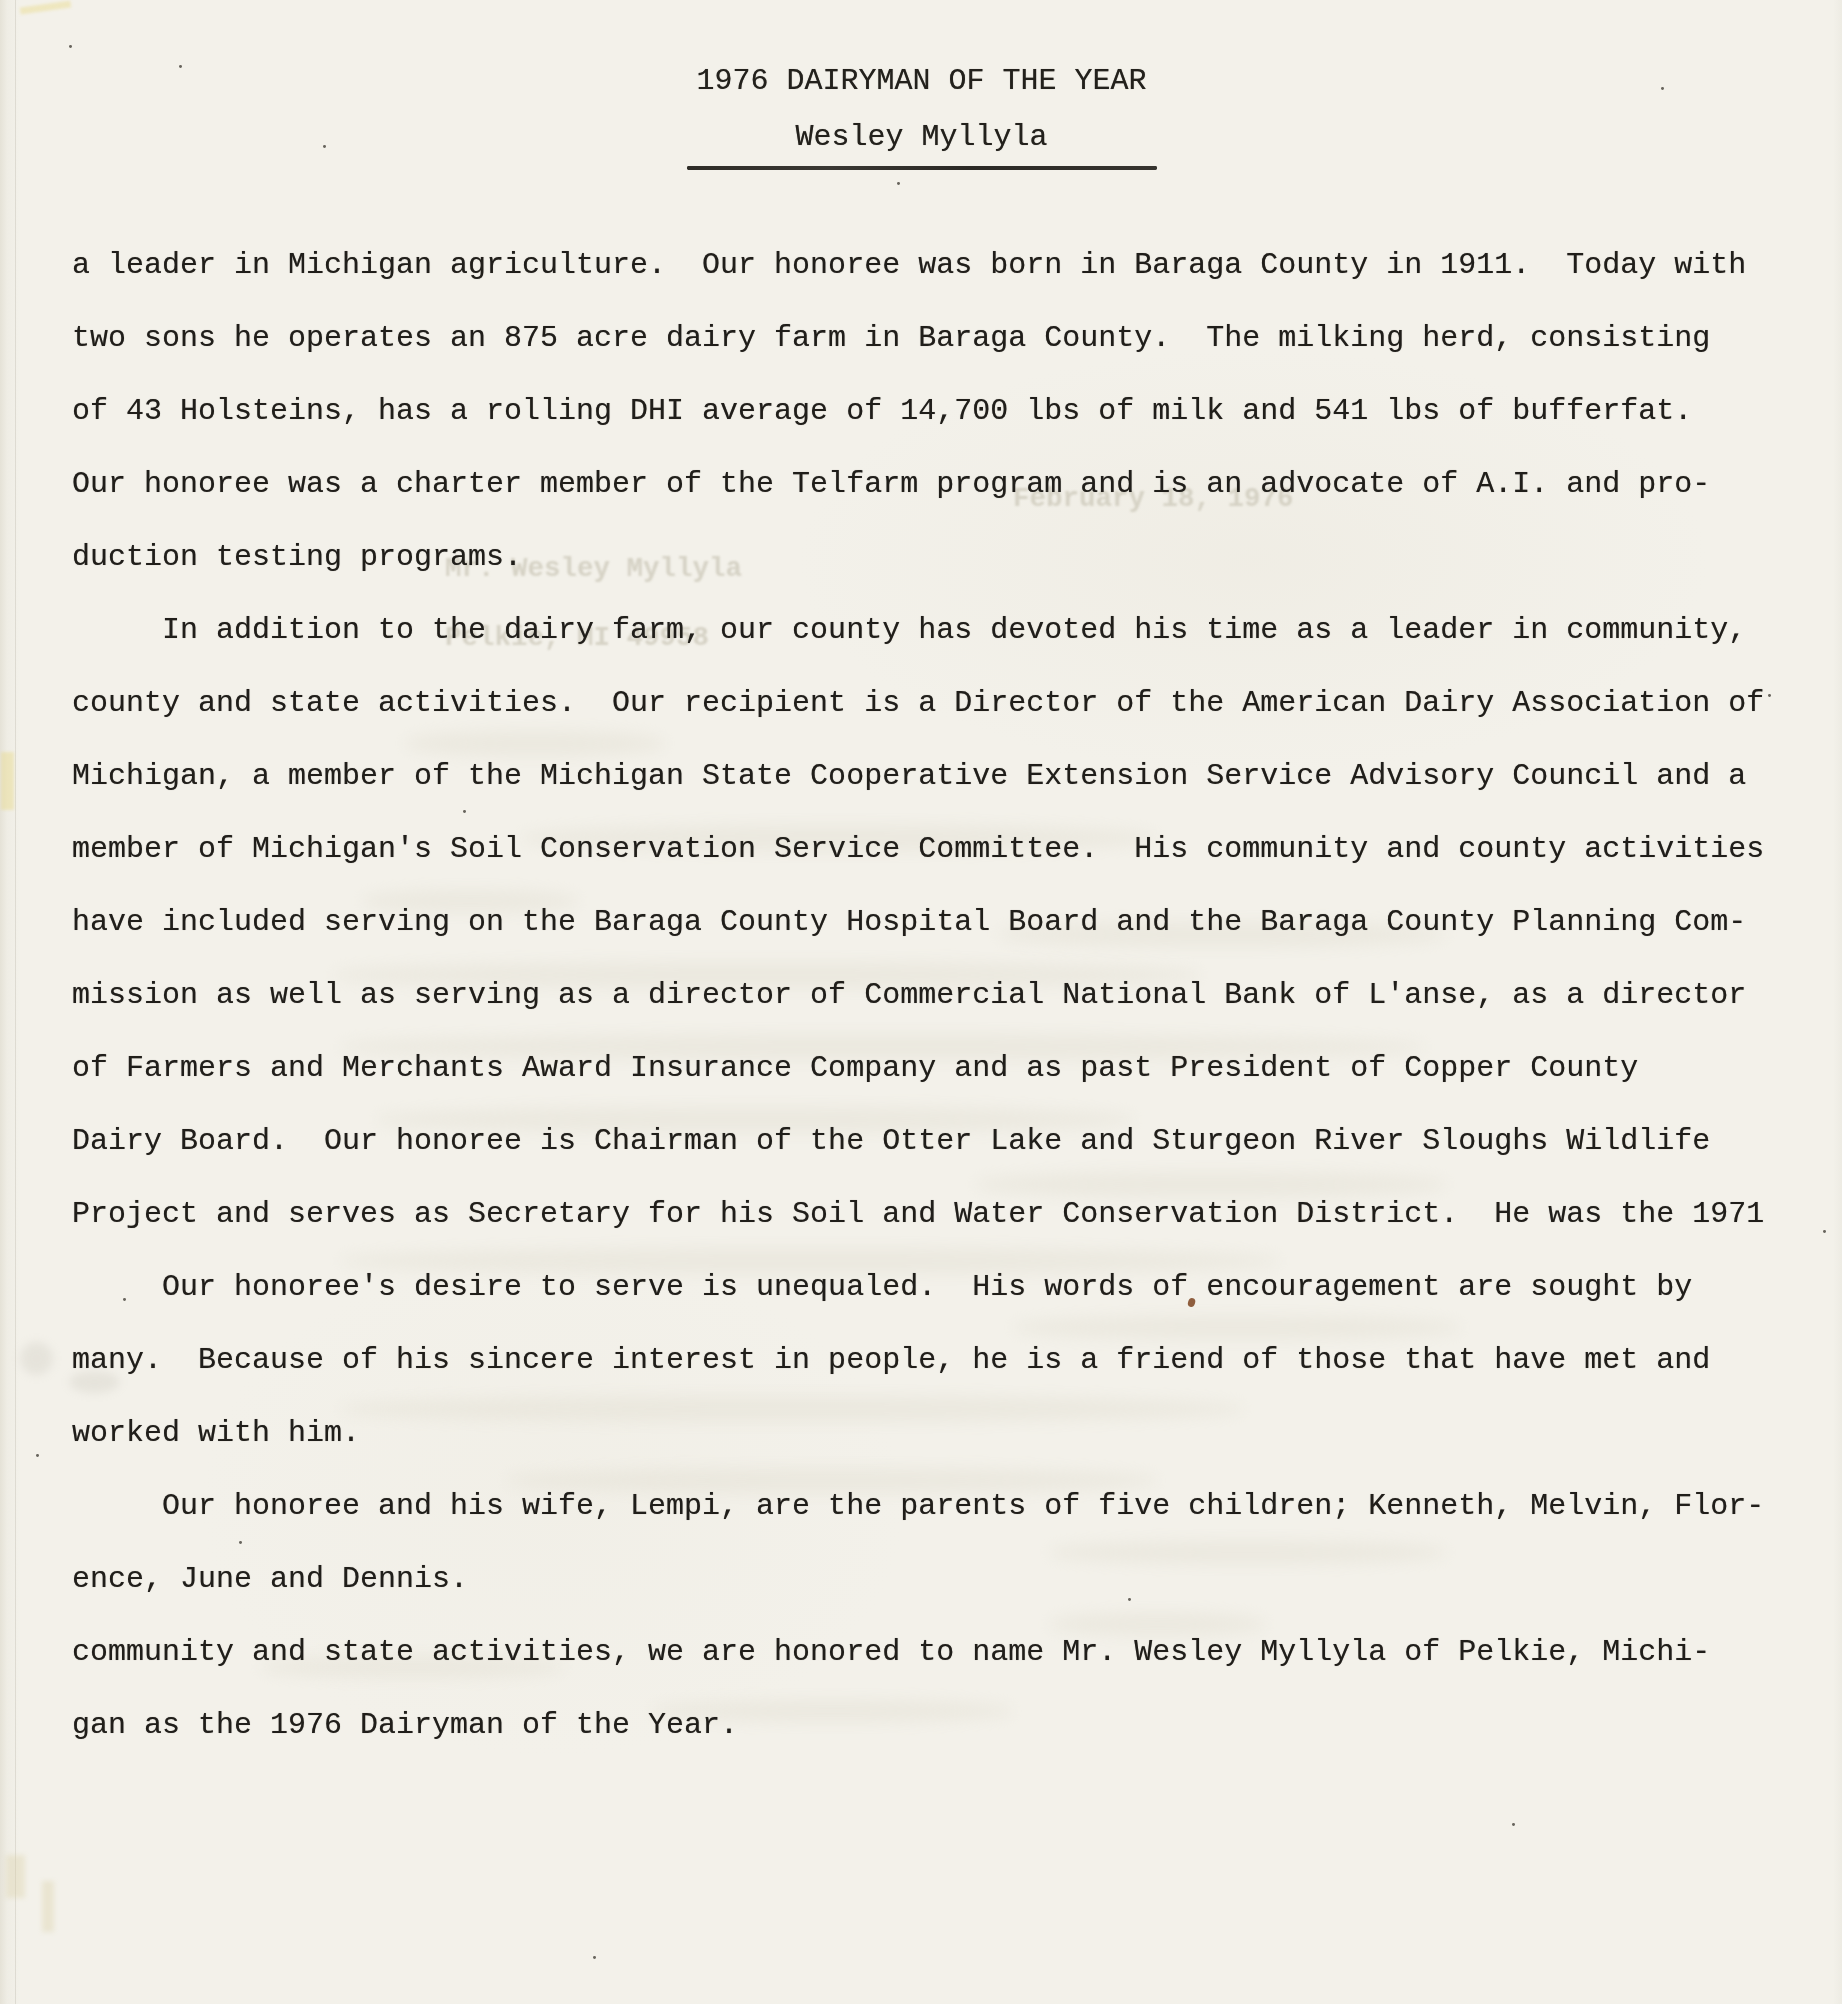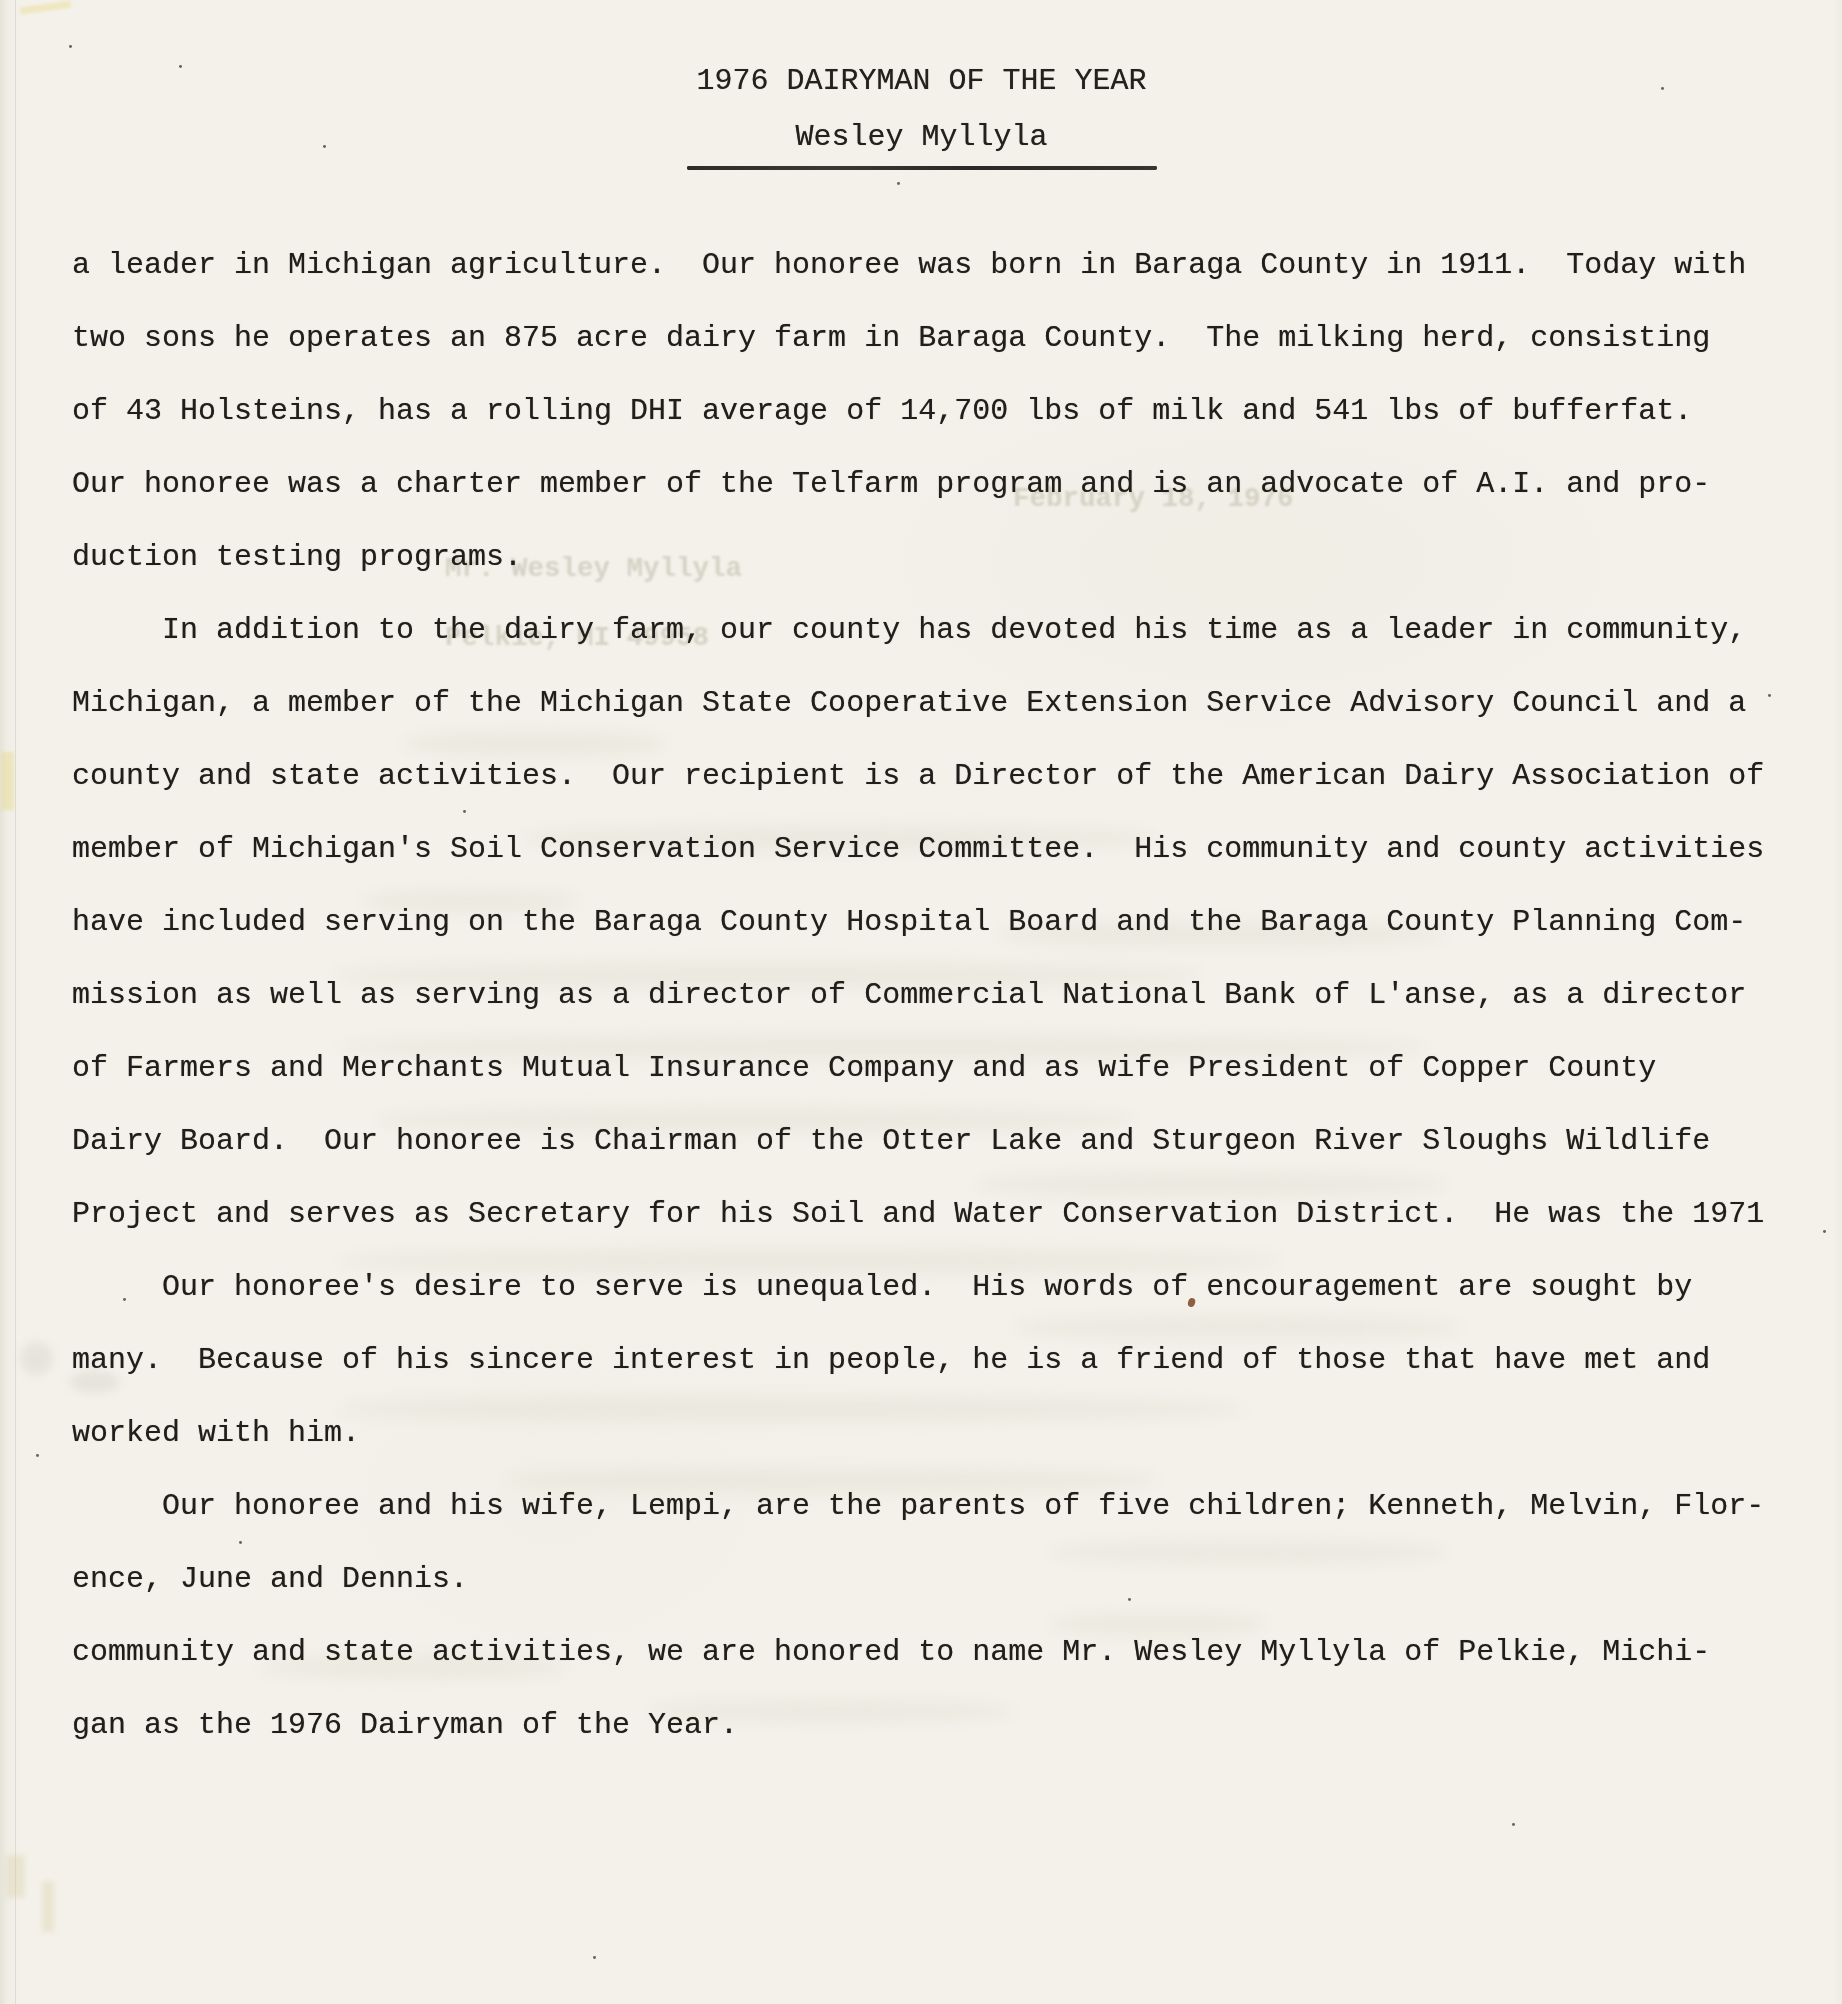--- a/index.html
+++ b/index.html
@@ -85,26 +85,26 @@
   <div class="body-text">
     <div>
       <div class="line">a leader in Michigan agriculture.  Our honoree was born in Baraga County in 1911.  Today with</div>
       <div class="line">two sons he operates an 875 acre dairy farm in Baraga County.  The milking herd, consisting</div>
       <div class="line">of 43 Holsteins, has a rolling DHI average of 14,700 lbs of milk and 541 lbs of bufferfat.</div>
       <div class="line">Our honoree was a charter member of the Telfarm program and is an advocate of A.I. and pro-</div>
       <div class="line">duction testing programs.</div>
     </div>
     <div>
       <div class="line">     In addition to the dairy farm, our county has devoted his time as a leader in community,</div>
+      <div class="line">county and state activities.  Our recipient is a Director of the American Dairy Association of</div>
       <div class="line">Michigan, a member of the Michigan State Cooperative Extension Service Advisory Council and a</div>
-      <div class="line">county and state activities.  Our recipient is a Director of the American Dairy Association of</div>
       <div class="line">member of Michigan's Soil Conservation Service Committee.  His community and county activities</div>
       <div class="line">have included serving on the Baraga County Hospital Board and the Baraga County Planning Com-</div>
       <div class="line">mission as well as serving as a director of Commercial National Bank of L'anse, as a director</div>
-      <div class="line">of Farmers and Merchants Mutual Insurance Company and as wife President of Copper County</div>
+      <div class="line">of Farmers and Merchants Award Insurance Company and as past President of Copper County</div>
       <div class="line">Dairy Board.  Our honoree is Chairman of the Otter Lake and Sturgeon River Sloughs Wildlife</div>
       <div class="line">Project and serves as Secretary for his Soil and Water Conservation District.  He was the 1971</div>
     </div>
     <div>
       <div class="line">     Our honoree's desire to serve is unequaled.  His words of encouragement are sought by</div>
       <div class="line">many.  Because of his sincere interest in people, he is a friend of those that have met and</div>
       <div class="line">worked with him.</div>
     </div>
     <div>
       <div class="line">     Our honoree and his wife, Lempi, are the parents of five children; Kenneth, Melvin, Flor-</div>

